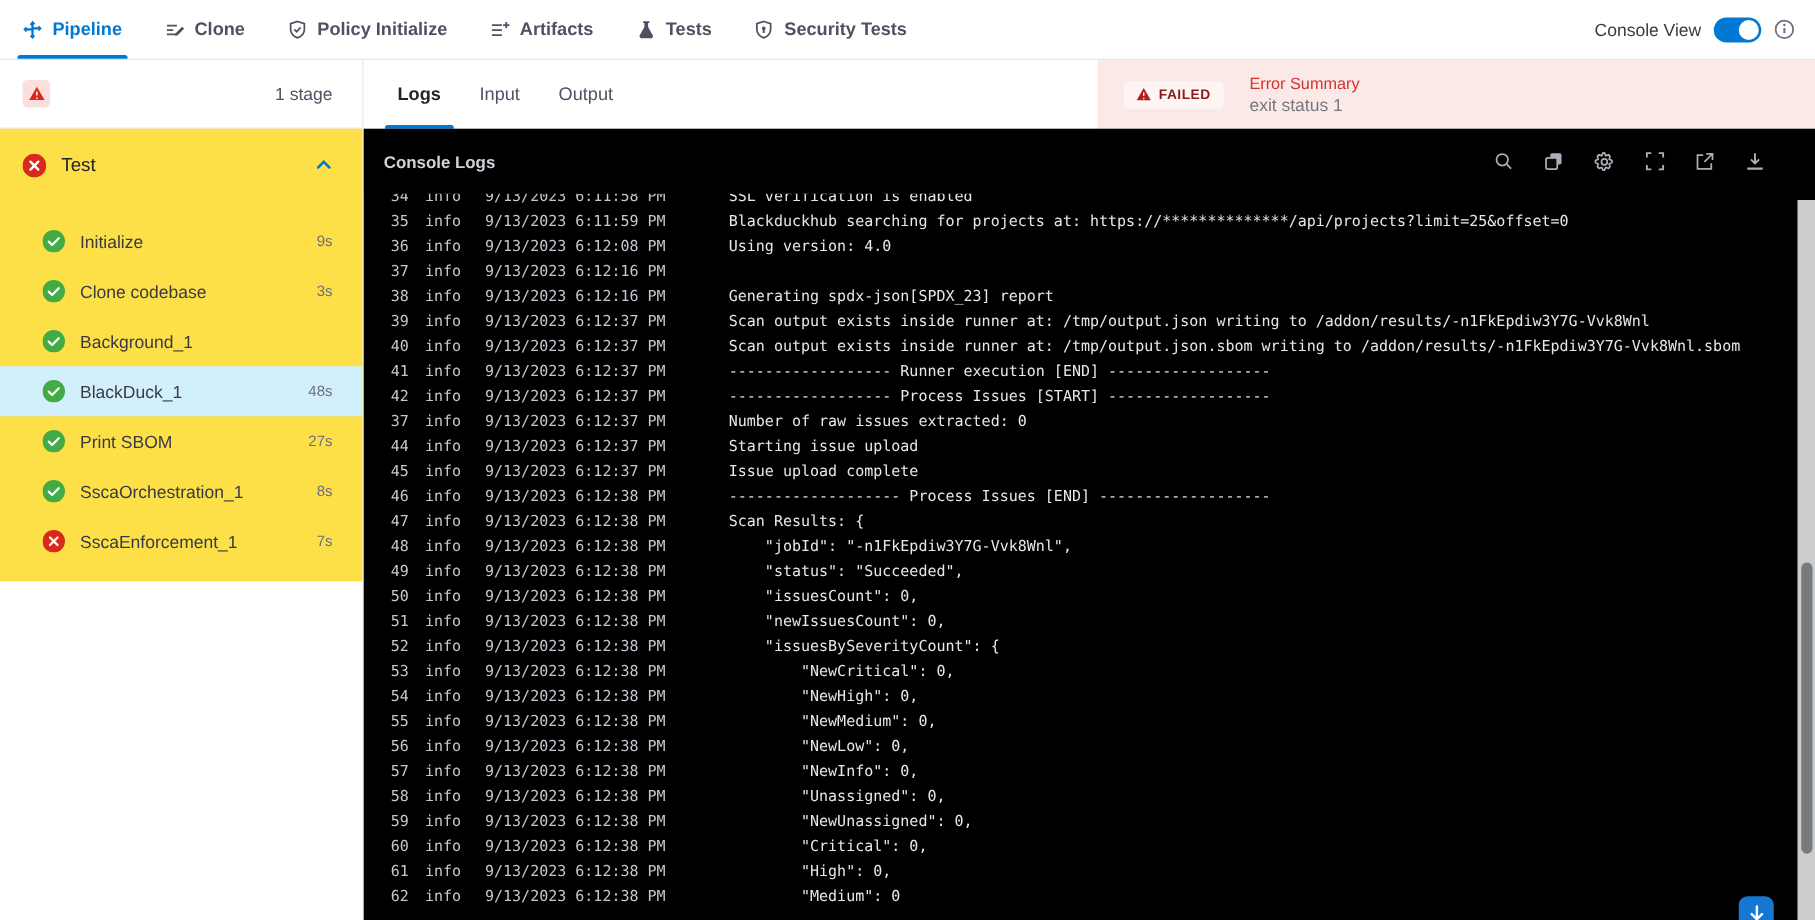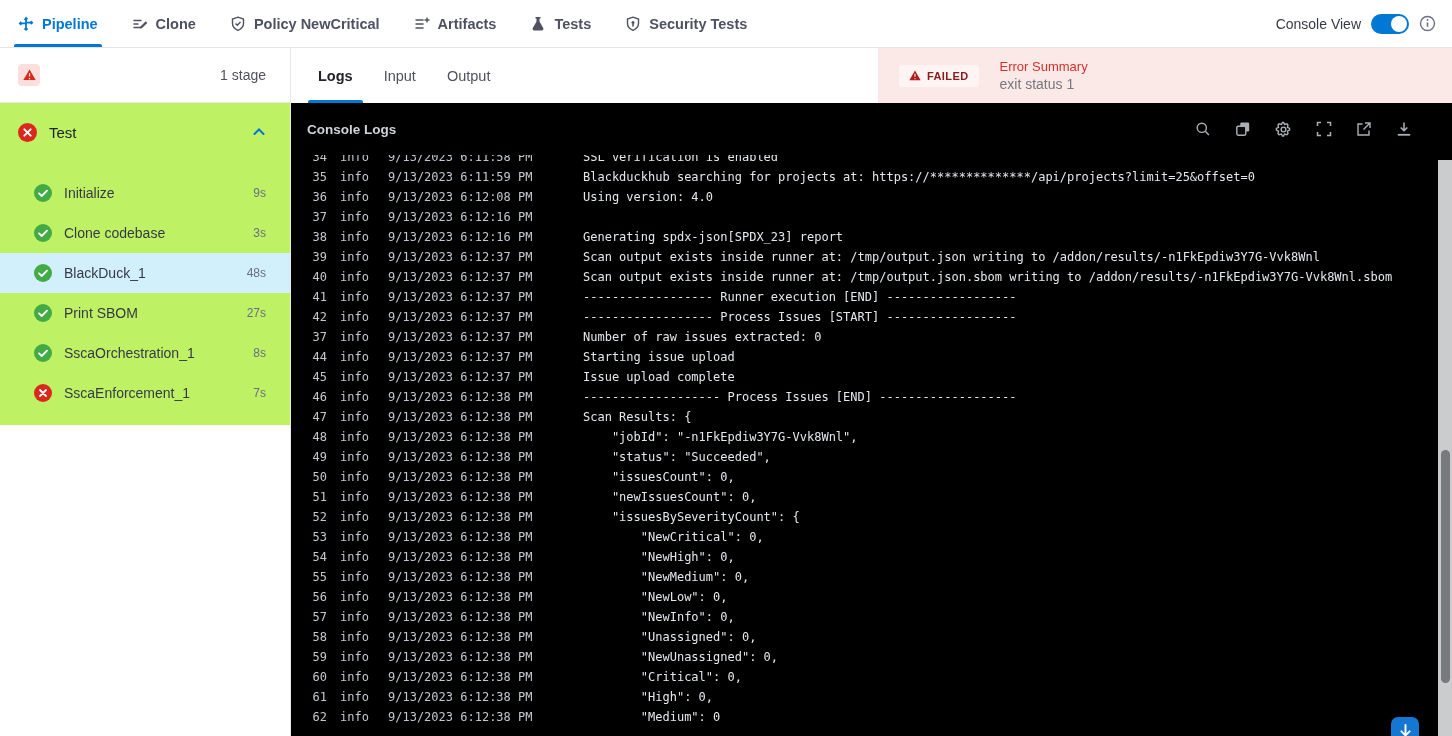--- a/index.html
+++ b/index.html
@@ -28,21 +28,21 @@
   .layout { display:flex; height:688px; }
 
   
   .sidebar { width:291px; flex:0 0 291px; background:#fff; display:flex;
              flex-direction:column; border-right:1px solid #e6e7ea; }
   .sidebar-top { height:55px; display:flex; align-items:center;
                  padding:0 24px 0 18px; border-bottom:1px solid #e6e7ea; }
   .warn-chip { width:22px; height:22px; border-radius:4px; background:#fbdfdd;
                display:flex; align-items:center; justify-content:center; }
   .stage-count { margin-left:auto; font-size:14px; color:#4f5162; }
-  .stage-section { background:#bef264; padding-bottom:2px; }
+  .stage-section { background:#fde047; padding-bottom:2px; }
   .stage-header { height:58px; display:flex; align-items:center;
                   padding:0 24px 0 18px; cursor:pointer; }
   .stage-name { margin-left:12px; font-size:15px; color:#22222a; }
   .stage-chevron { margin-left:auto; display:flex; }
   .steps { padding:12px 0 10px 0; }
   .step { height:40px; display:flex; align-items:center; padding:0 24px 0 34px;
           cursor:pointer; }
   .step.selected { background:#d2f0fc; }
   .step .sname { margin-left:12px; font-size:14px; color:#383946; }
   .step .sdur { margin-left:auto; font-size:12px; color:#6b6d85; }
@@ -113,21 +113,21 @@
     </span>
     <span>Clone</span>
   </div>
   <div class="nav-tab">
     <span class="nicon">
       <svg width="16" height="16" viewBox="0 0 16 16" fill="none" stroke="#4f5162" stroke-width="1.4">
           <path d="M8 1.2l5.5 1.8v4.5c0 3.6-2.7 5.6-5.5 6.8C5.2 13.1 2.5 11.1 2.5 7.5V3z"></path>
           <path d="M5.5 7.5l1.8 1.8 3.2-3.4"></path>
         </svg>
     </span>
-    <span>Policy NewCritical</span>
+    <span>Policy Initialize</span>
   </div>
   <div class="nav-tab">
     <span class="nicon">
       <svg width="16" height="16" viewBox="0 0 16 16" fill="none" stroke="#4f5162" stroke-width="1.4">
           <path d="M1.5 4h8M1.5 8h8M1.5 12h8"></path>
           <path d="M13 1.5v5M10.5 4h5"></path>
         </svg>
     </span>
     <span>Artifacts</span>
   </div>
@@ -207,20 +207,29 @@
           <div class="step">
             <span style="display: flex;">
               <svg width="18" height="18" viewBox="0 0 18 18">
                 <circle cx="9" cy="9" r="9" fill="#42ab45"></circle>
                 <path d="M5 9.3l2.7 2.7L13 6.6" stroke="#fff" stroke-width="1.8" fill="none" stroke-linecap="round" stroke-linejoin="round"></path>
               </svg>
             </span>
             <span class="sname">Clone codebase</span>
             <span class="sdur">3s</span>
           </div>
+          <div class="step">
+            <span style="display: flex;">
+              <svg width="18" height="18" viewBox="0 0 18 18">
+                <circle cx="9" cy="9" r="9" fill="#42ab45"></circle>
+                <path d="M5 9.3l2.7 2.7L13 6.6" stroke="#fff" stroke-width="1.8" fill="none" stroke-linecap="round" stroke-linejoin="round"></path>
+              </svg>
+            </span>
+            <span class="sname">Background_1</span>
+          </div>
           <div class="step selected">
             <span style="display: flex;">
               <svg width="18" height="18" viewBox="0 0 18 18">
                 <circle cx="9" cy="9" r="9" fill="#42ab45"></circle>
                 <path d="M5 9.3l2.7 2.7L13 6.6" stroke="#fff" stroke-width="1.8" fill="none" stroke-linecap="round" stroke-linejoin="round"></path>
               </svg>
             </span>
             <span class="sname">BlackDuck_1</span>
             <span class="sdur">48s</span>
           </div>

